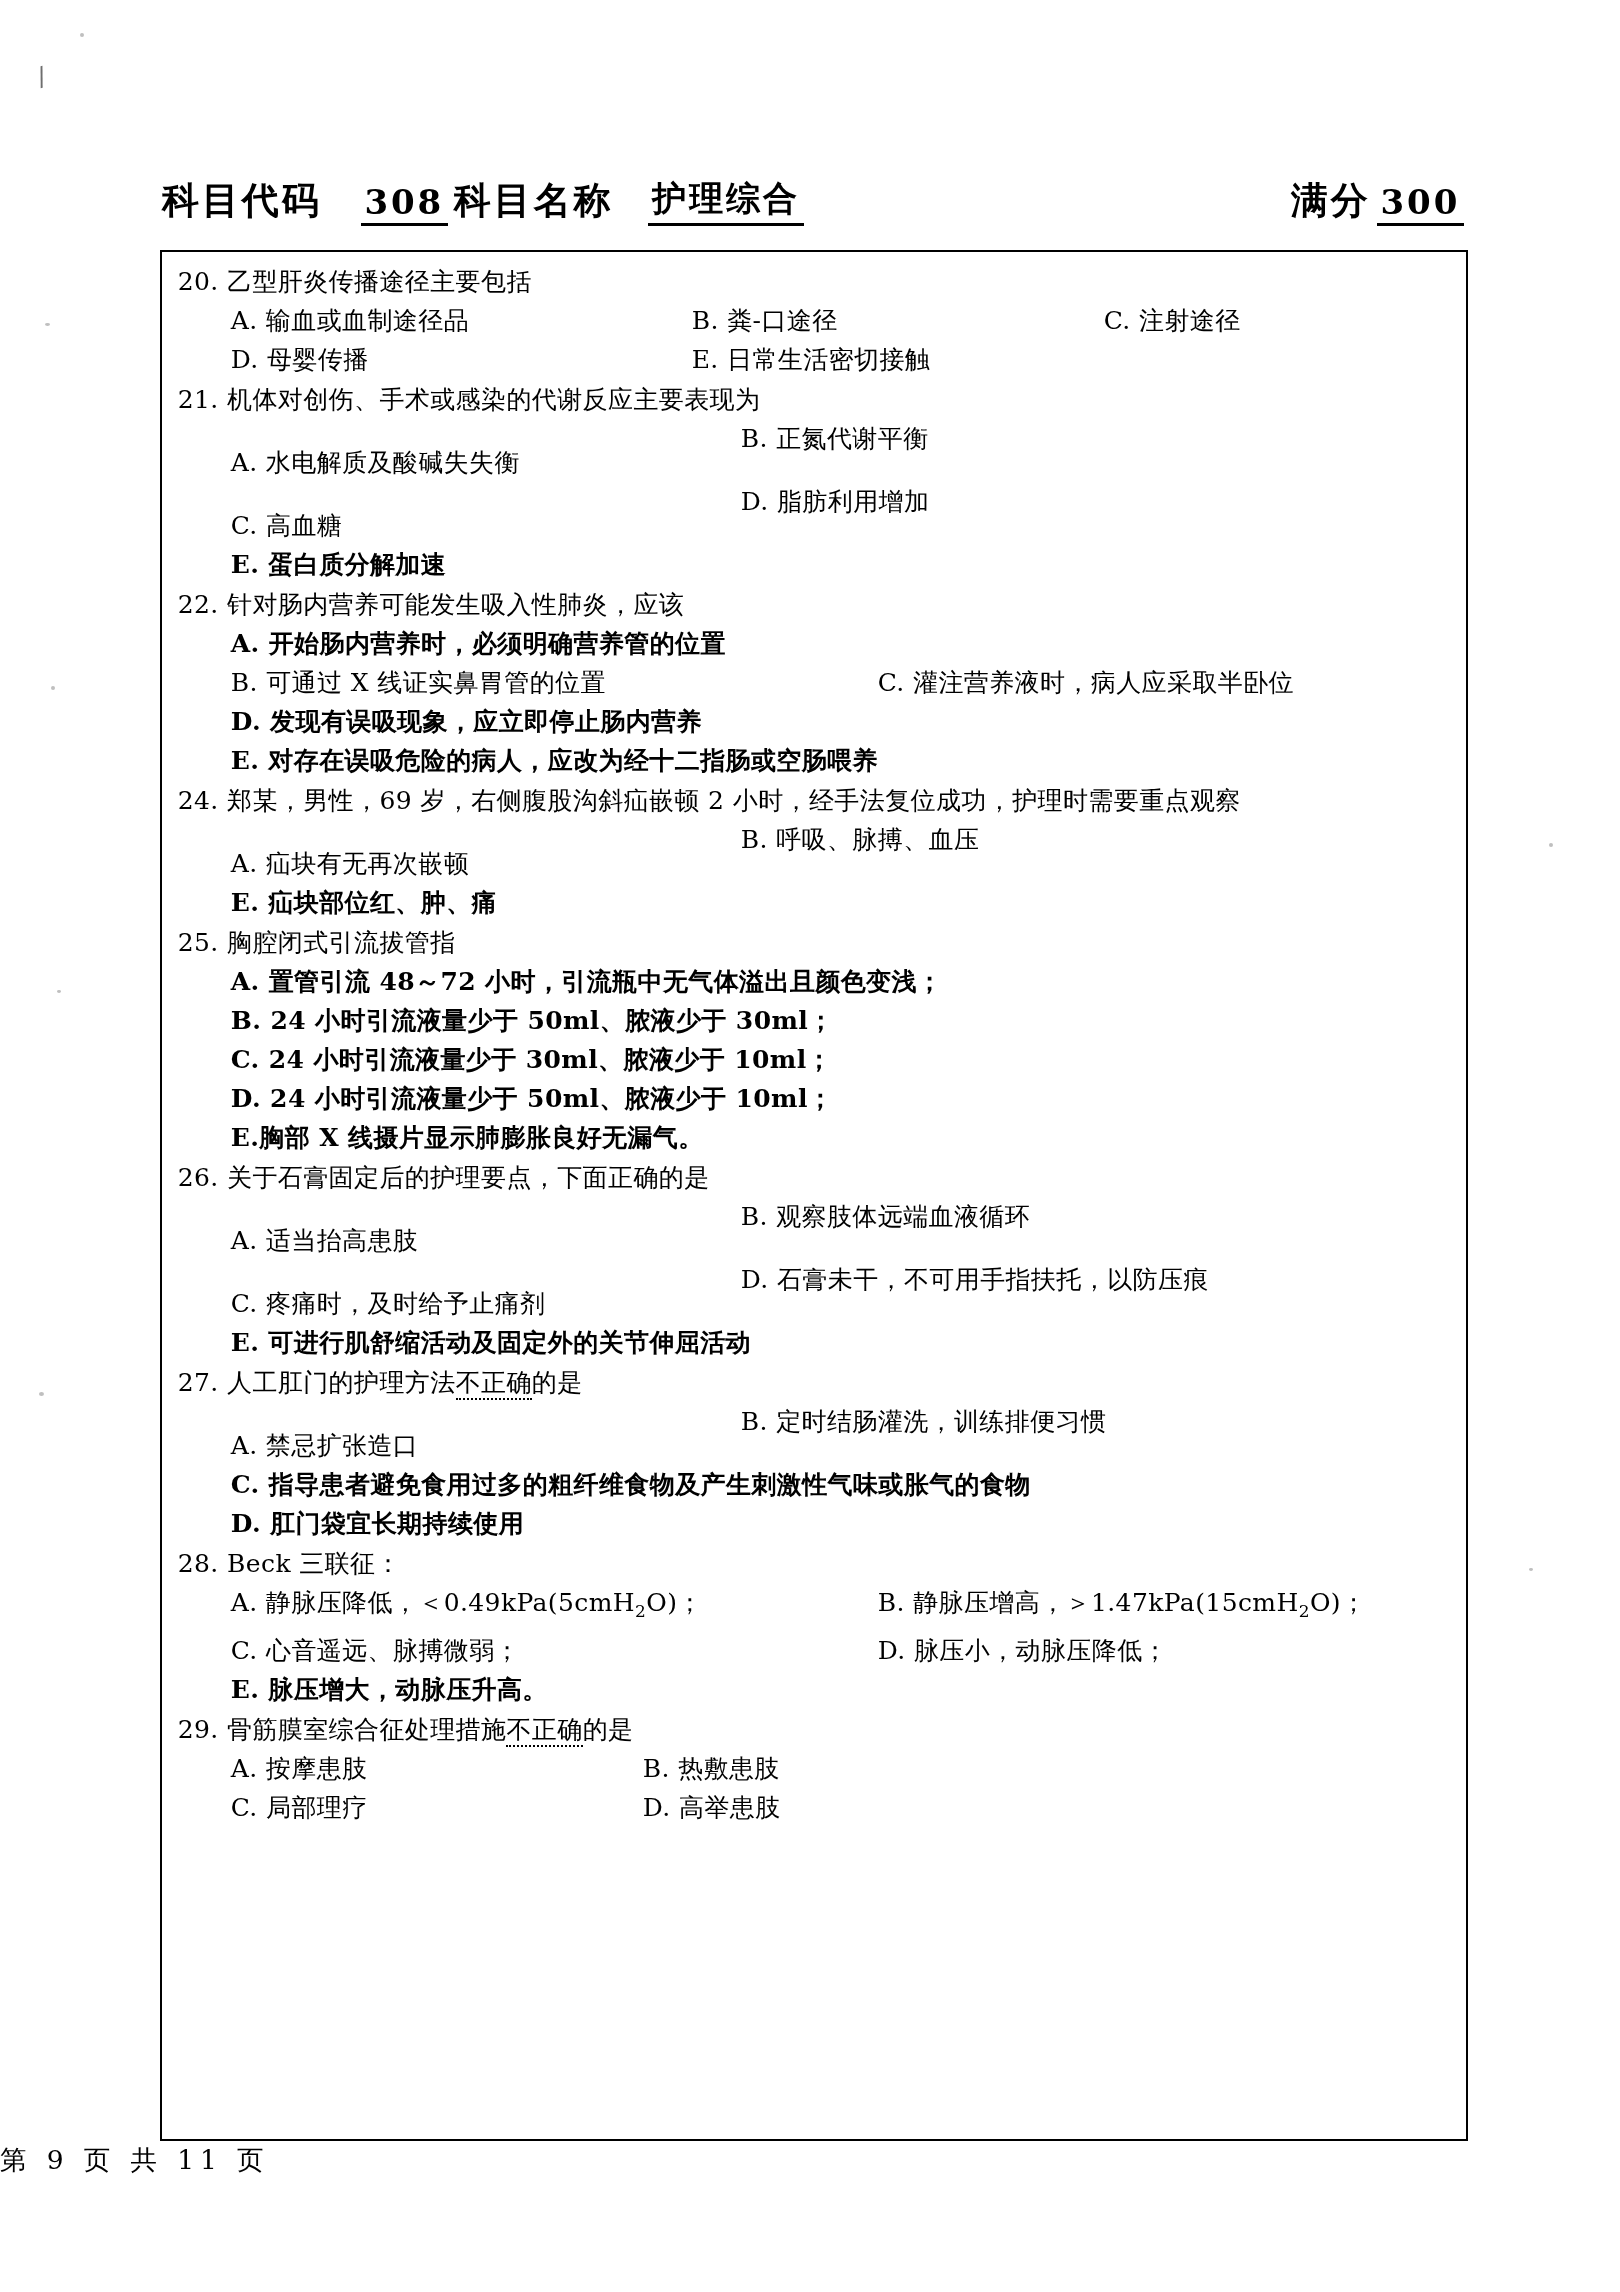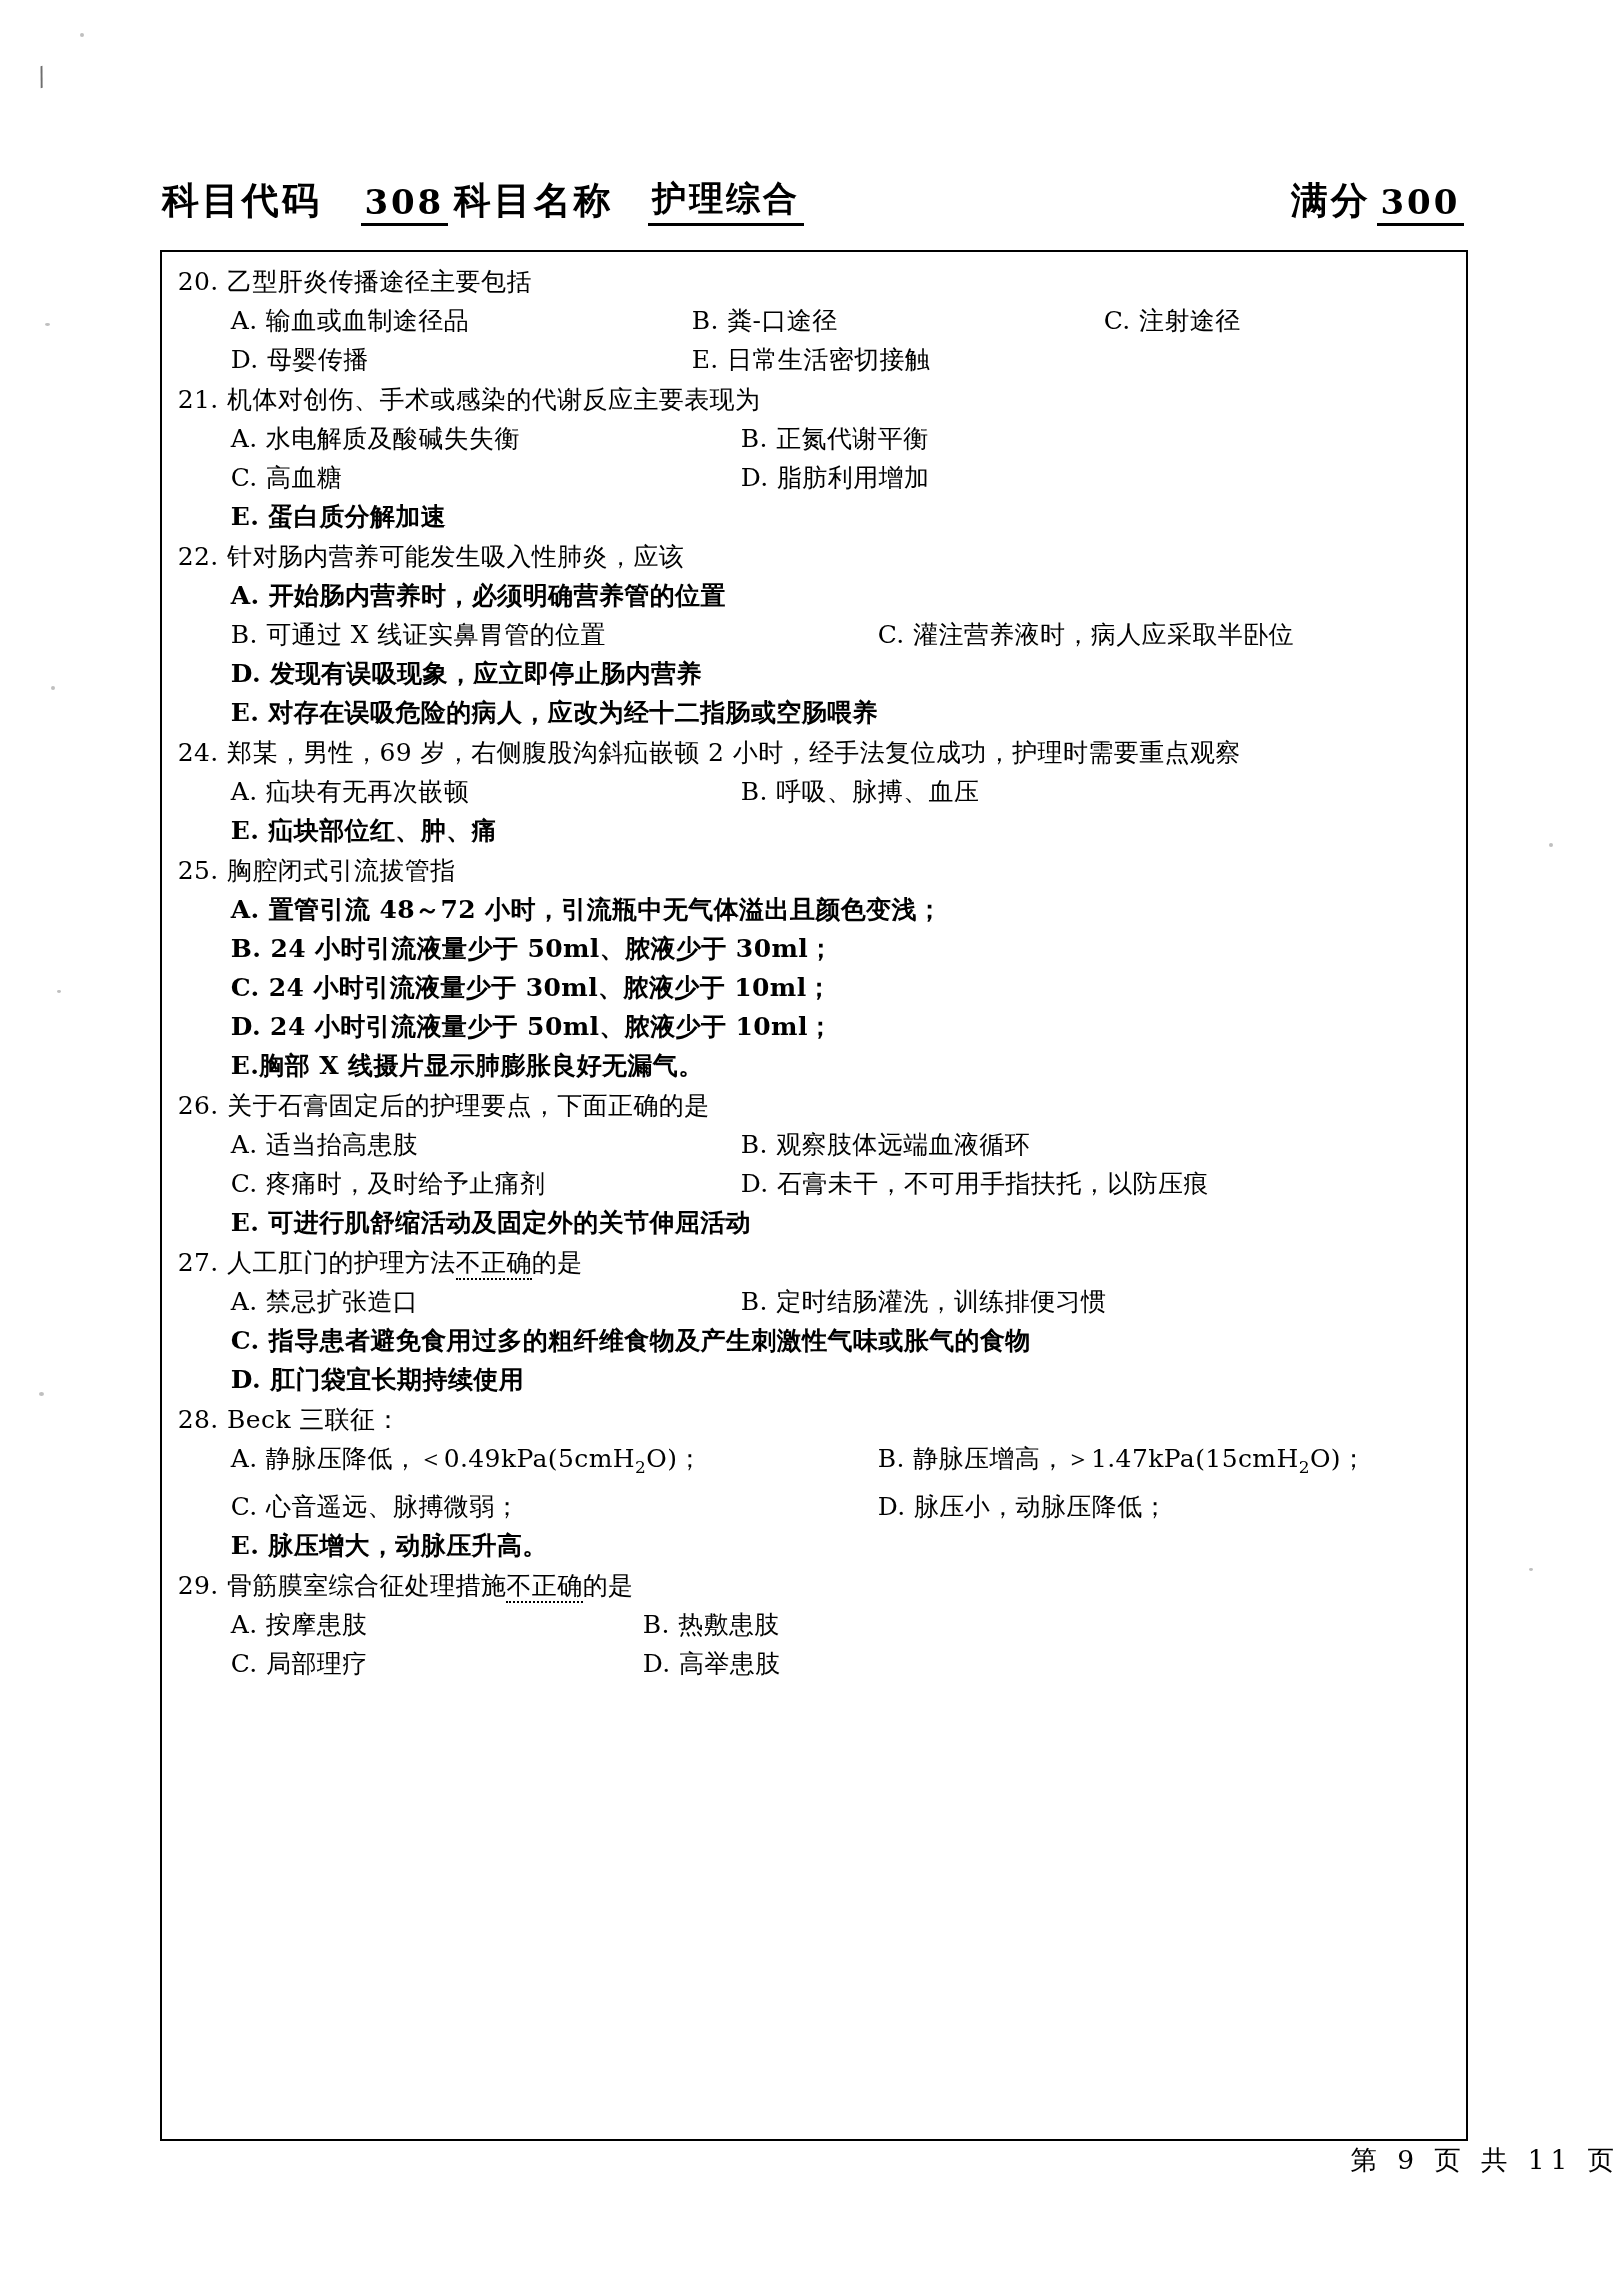--- a/index.html
+++ b/index.html
@@ -98,41 +98,41 @@
     font-size: 25px;
     line-height: 39px;
     letter-spacing: 0.4px;
   }
   .opt {
     white-space: nowrap;
   }
   .opt.wide { white-space: normal; font-weight: bold; }
 
   
-  .col-a { width: 510px; flex: 0 0 510px; }
+  .col-a { width: 510px; flex: 0 0 510px; margin-top: 24px; }
   .col-a-wide { width: 647px; flex: 0 0 647px; }
   .col-a-narrow { width: 412px; flex: 0 0 412px; }
   .col-a-mid { width: 461px; flex: 0 0 461px; }
 
   .underline-dotted {
     border-bottom: 2.9px dotted #000;
     padding-bottom: 1px;
   }
   sub {
     font-size: .68em;
     vertical-align: sub;
   }
 
   
   .footer {
     position: absolute;
     left: 0;
     top: 2142px;
     width: 1620px;
-    text-align: right;
+    text-align: left;
     font-size: 26.5px;
     letter-spacing: 5.9px;
     font-family: "DejaVu Serif", "Liberation Serif", serif;
   }
 </style>
 </head>
 <body>
 
 <div class="stray-mark">/</div>
 <div class="speck" style="left:80px;top:33px;width:3.9px;height:3.9px;"></div>

